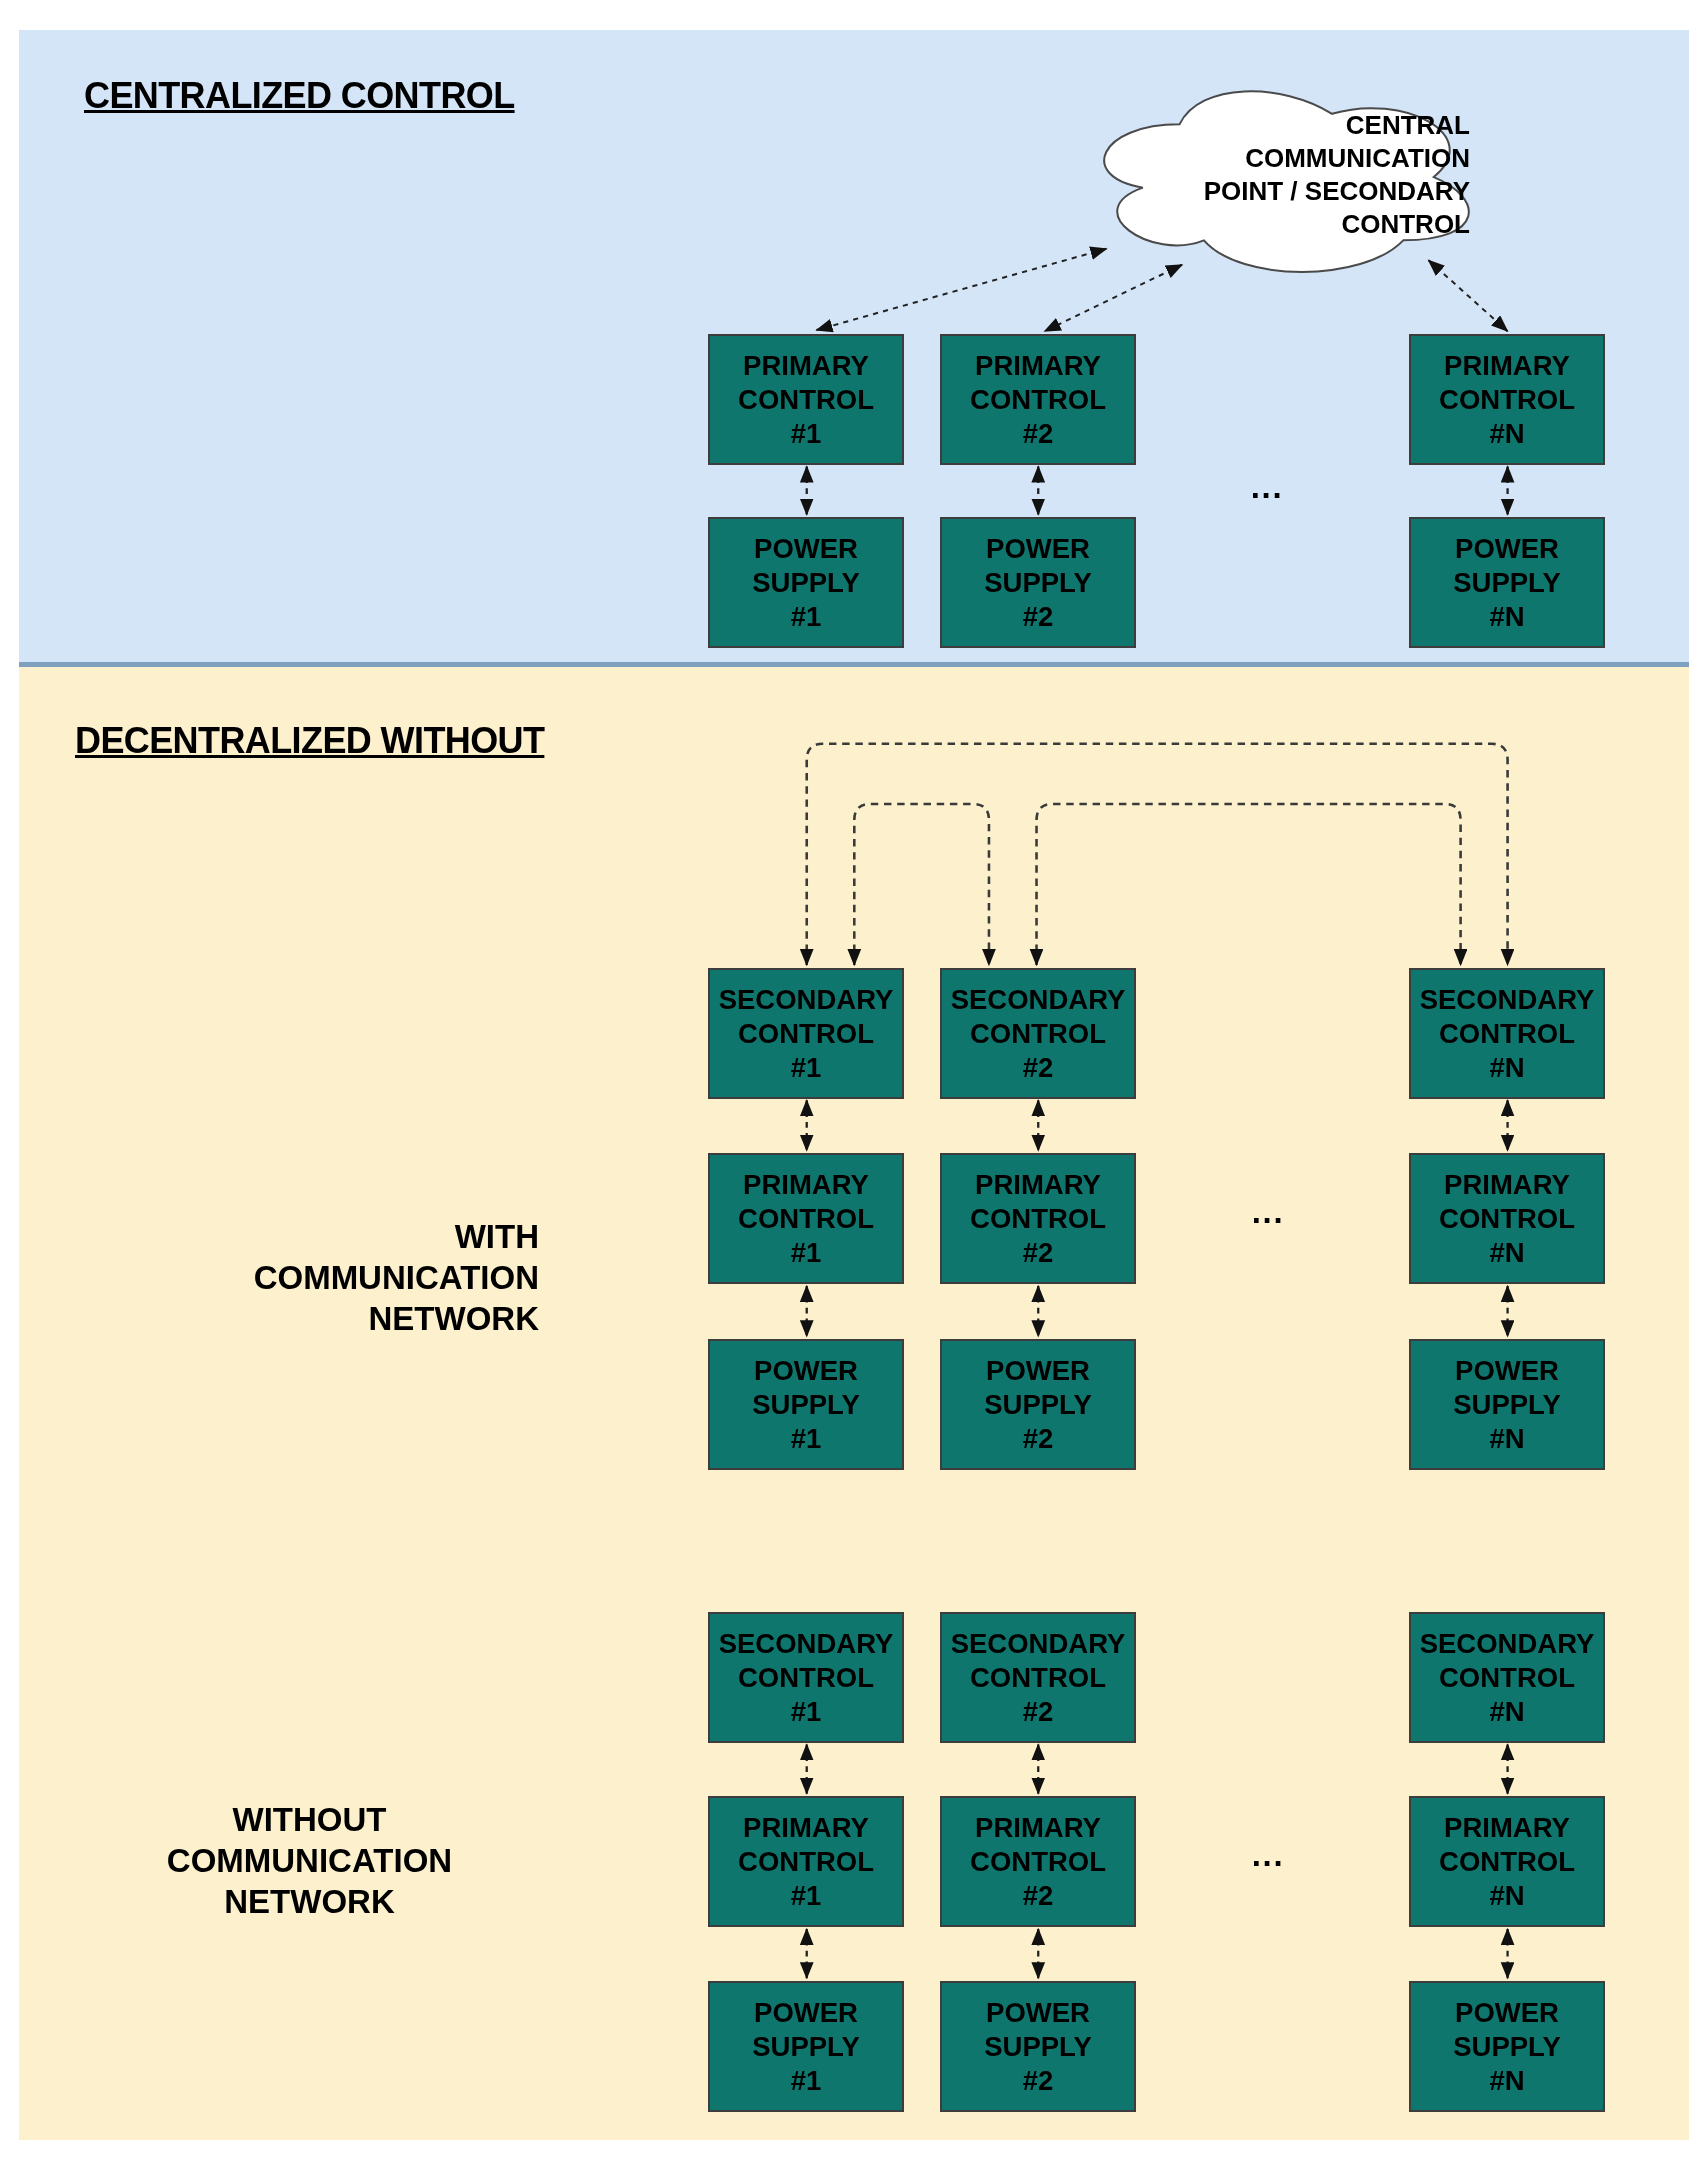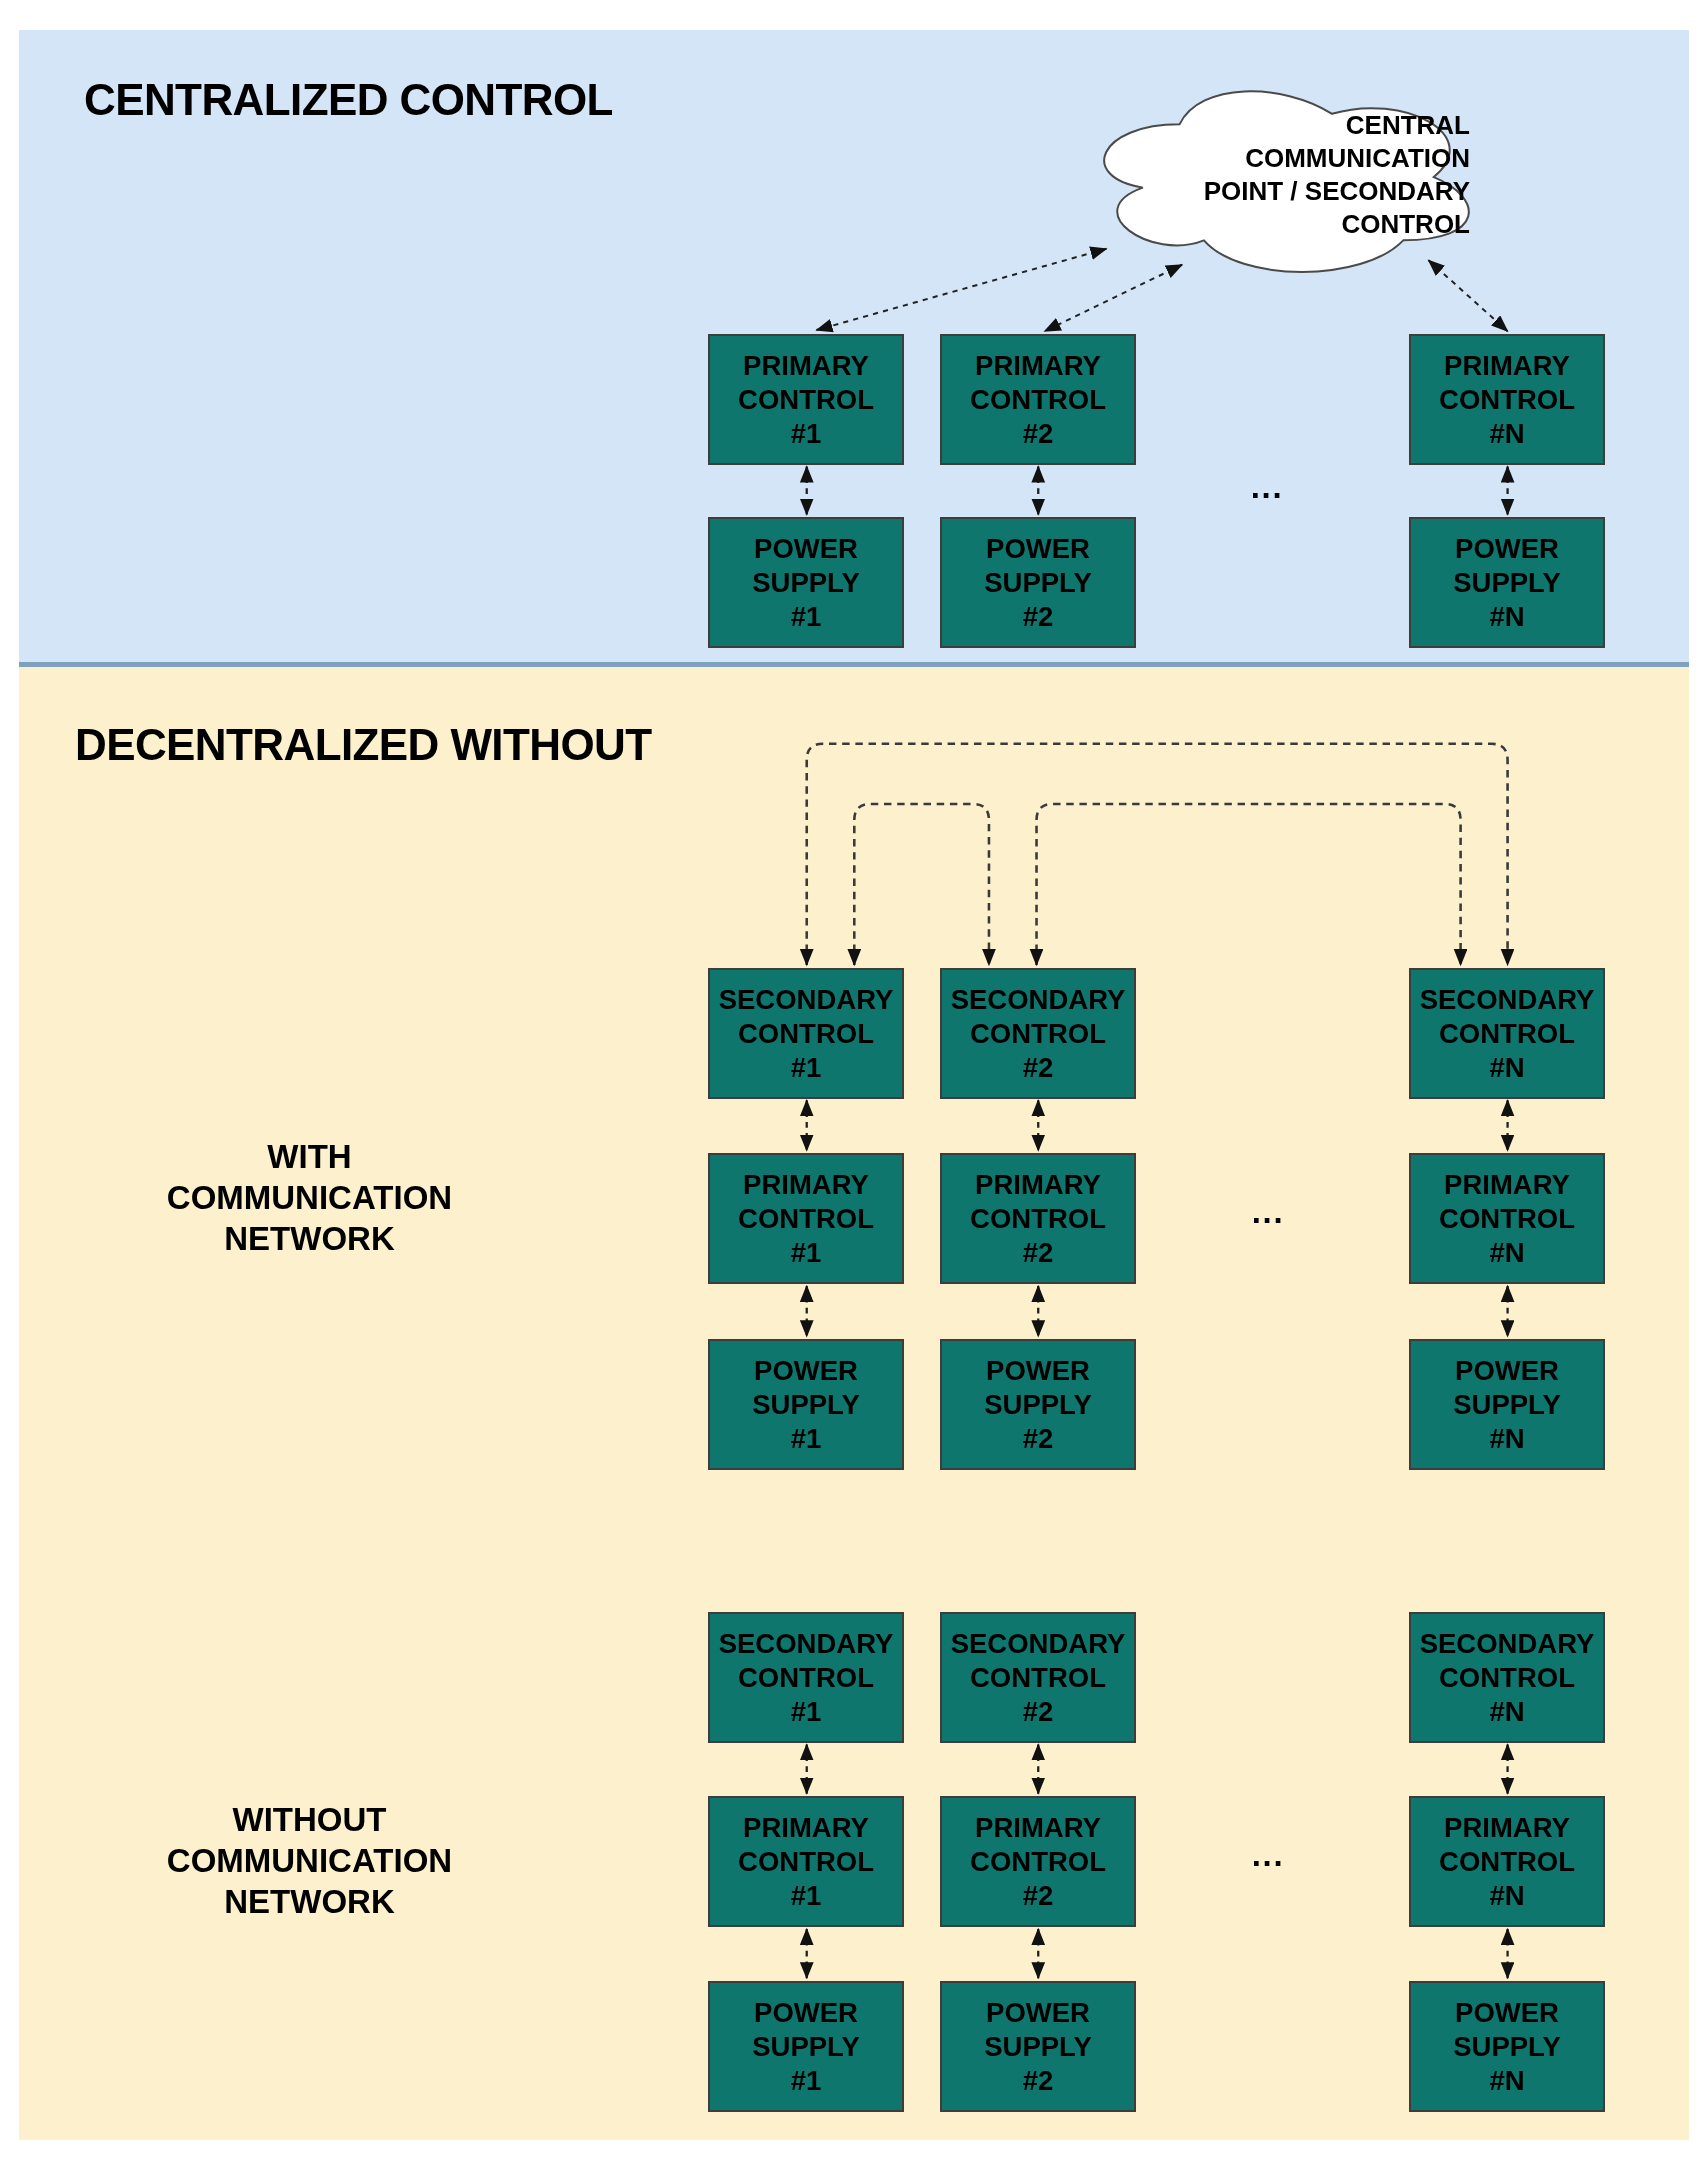--- a/index.html
+++ b/index.html
@@ -3,27 +3,27 @@
 <meta charset="utf-8">
 <style>
   html,body{margin:0;padding:0;background:#ffffff;}
   body{width:1704px;height:2161px;position:relative;overflow:hidden;
        font-family:"Liberation Sans", sans-serif;color:#000;}
   .panel{position:absolute;left:19px;width:1670px;}
   .panel-blue{top:30px;height:632px;background:#d4e5f8;}
   .panel-divider{top:662px;height:4.6px;background:#7fa0bf;}
   .panel-yellow{top:667px;height:1473px;background:#fcf0cd;}
   .layer-svg{position:absolute;left:0;top:0;z-index:2;}
-  .section-title{position:absolute;z-index:3;font-weight:bold;font-size:44px;
-      line-height:1;letter-spacing:-0.6px;white-space:pre;}
+  .section-title{position:absolute;z-index:3;font-weight:bold;font-size:36px;
+      line-height:1;letter-spacing:-0.6px;white-space:pre;text-decoration:underline;}
   #title-centralized{left:84px;top:78px;}
   #title-decentralized{left:75px;top:723px;}
   .side-label{position:absolute;z-index:3;left:80px;width:459px;text-align:center;
       font-weight:bold;font-size:33px;line-height:41px;white-space:pre-line;}
-  #side-with{top:1136px;}
+  #side-with{top:1216px;text-align:right;}
   #side-without{top:1799px;}
   .nbox{position:absolute;z-index:3;width:196px;height:131px;box-sizing:border-box;
       background:#0f766e;border:2.9px solid #3d3d3d;display:flex;align-items:center;
       justify-content:center;text-align:center;font-weight:bold;font-size:27.5px;
       line-height:34px;white-space:pre-line;}
   .cloud-text{position:absolute;z-index:3;left:1092px;top:109px;width:378px;
       text-align:right;font-weight:bold;font-size:26px;line-height:33px;
       white-space:pre-line;}
   .dots{position:absolute;z-index:3;width:80px;text-align:center;font-weight:bold;
       font-size:33px;line-height:34px;letter-spacing:1.7px;}

